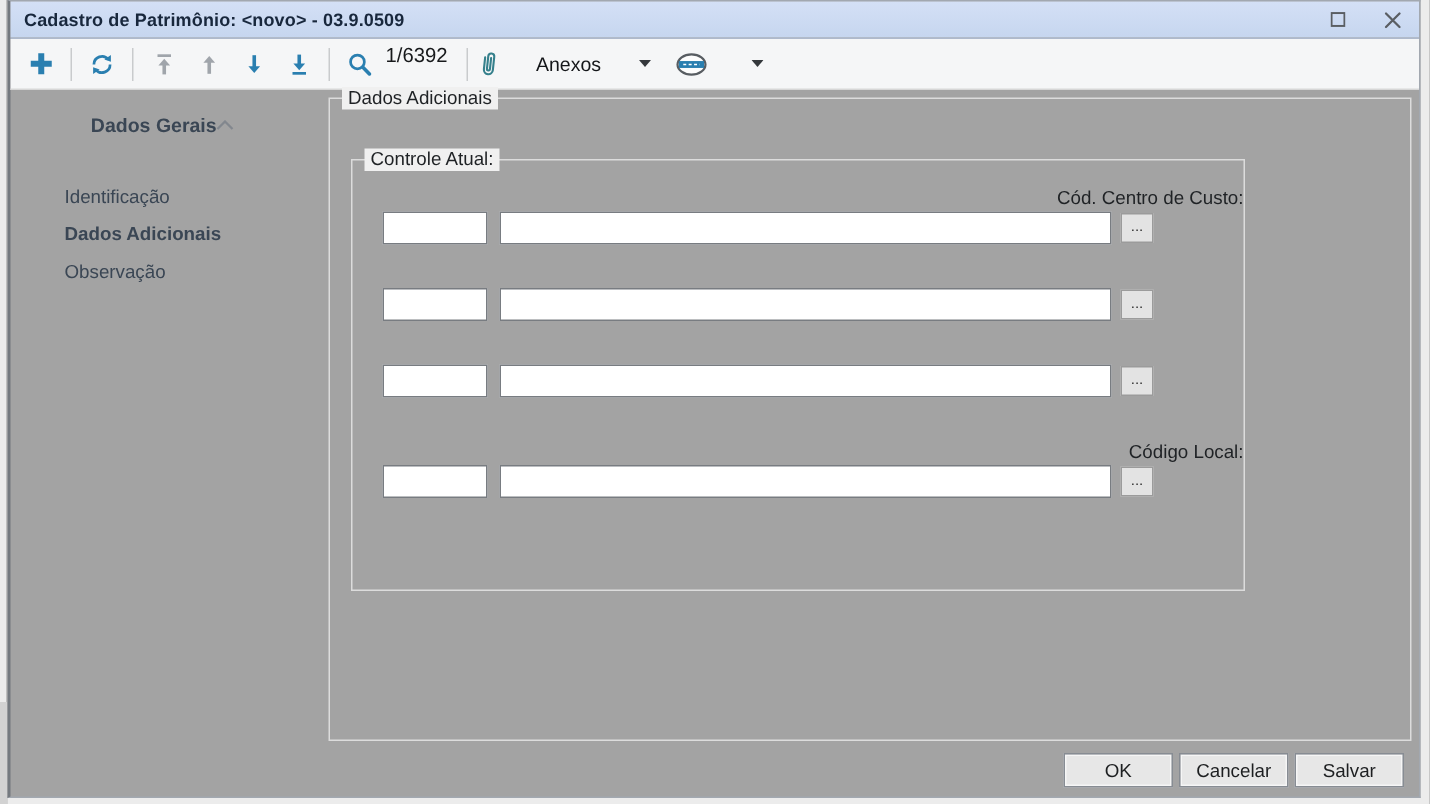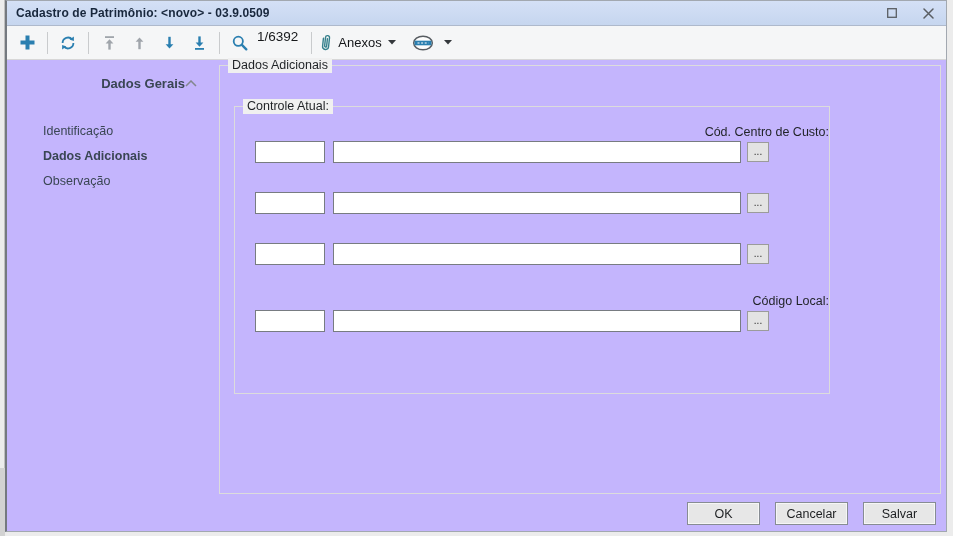--- a/index.html
+++ b/index.html
@@ -9,21 +9,21 @@
     font-family:"Liberation Sans","DejaVu Sans",sans-serif;
     -webkit-font-smoothing:antialiased;
   }
   
   .bg-edge{position:absolute;left:0;top:0;width:5px;height:536px;background:#ececec;}
   .bg-edge-line{position:absolute;left:4px;top:0;width:1px;height:536px;background:#bfbfbf;}
   .bg-edge-dark{position:absolute;left:0;top:468px;width:5px;height:68px;background:#d2d2d2;}
 
   .window{
     position:absolute;left:5px;top:0;width:942px;height:532px;
-    background:#c4b5fd;
+    background:#a3a3a3;
     border:1px solid #a2a8b0;border-left:2px solid #74797f;
     box-sizing:border-box;
     display:flex;flex-direction:column;
   }
   .titlebar{
     height:25px;flex:0 0 25px;
     background:linear-gradient(#d4e0f6,#c6d6ef);
     border-bottom:1px solid #aeb9cc;
     display:flex;align-items:center;justify-content:space-between;
     padding:0 10px 0 9px;box-sizing:border-box;
@@ -38,26 +38,26 @@
     display:flex;align-items:center;padding-left:5px;box-sizing:border-box;
   }
   .tb-btn{
     display:flex;align-items:center;justify-content:center;
     min-width:26px;height:26px;padding:0 2px;border-radius:2px;
   }
   .tb-sep{width:1px;height:22px;background:#c9cbcd;margin:0 5px;}
   .tb-counter{font-size:13.5px;color:#17191b;margin:0 8px 12px 2px;}
   .tb-text{font-size:13px;color:#141619;margin:0 4px 0 5px;}
   .tb-caret{margin:0 6px 0 2px;display:flex;align-items:center;}
-  .tb-group{display:flex;align-items:center;padding:0 2px;height:26px;}
+  .tb-group{display:flex;align-items:center;padding:0 2px;height:26px;gap:19px;}
 
   .content{flex:1;display:flex;min-height:0;}
   .sidebar{width:206px;flex:0 0 206px;padding-top:13px;box-sizing:border-box;}
   .side-header{
-    display:flex;align-items:center;justify-content:flex-end;
+    display:flex;align-items:center;justify-content:center;
     padding:0 16px 0 13px;height:20px;
   }
   .side-header-label{font-size:13px;font-weight:bold;color:#3a4654;}
   .side-items{margin-top:26px;}
   .side-item{
     height:25px;line-height:25px;padding-left:36px;
     font-size:12.5px;color:#3a4654;cursor:default;
   }
   .side-item.selected{font-weight:bold;}
 
@@ -82,21 +82,21 @@
   }
   .txt-code{width:70px;margin-right:8px;}
   .txt-desc{width:408px;}
   .btn-browse{
     width:22px;height:20px;margin-left:6px;
     background:#e3e3e3;border:1px solid #9b9b9b;box-sizing:border-box;
     font-size:10px;color:#2c2c2c;line-height:14px;text-align:center;
     font-family:"Liberation Sans",sans-serif;padding:0;cursor:default;
   }
   .footer{
-    position:absolute;right:10px;bottom:6px;display:flex;gap:15px;
+    position:absolute;right:10px;bottom:6px;display:flex;gap:4px;
   }
   .btn{
     width:73px;height:23px;background:#e7e7e7;
     border:1px solid #878c93;box-sizing:border-box;
     box-shadow:inset 0 0 0 1px #f6f6f6;
     font-family:"Liberation Sans",sans-serif;font-size:12.5px;color:#1d1f21;
     padding:0;cursor:default;
   }
   svg{display:block;}
 </style>

